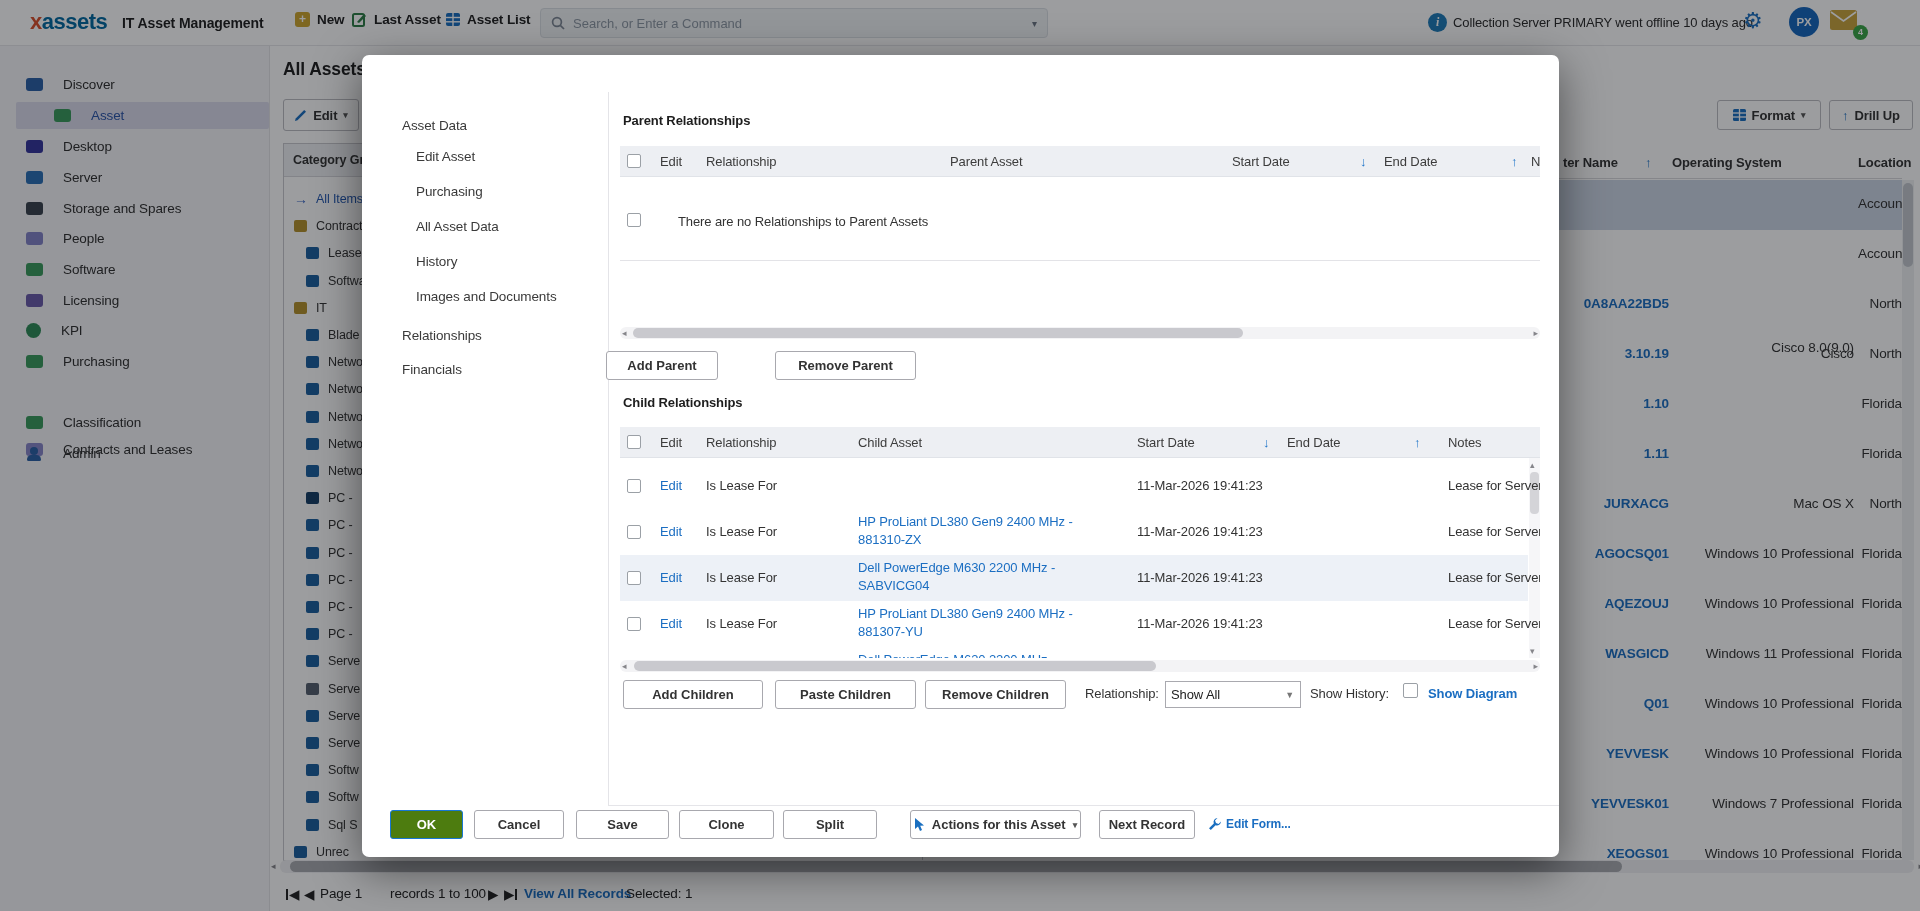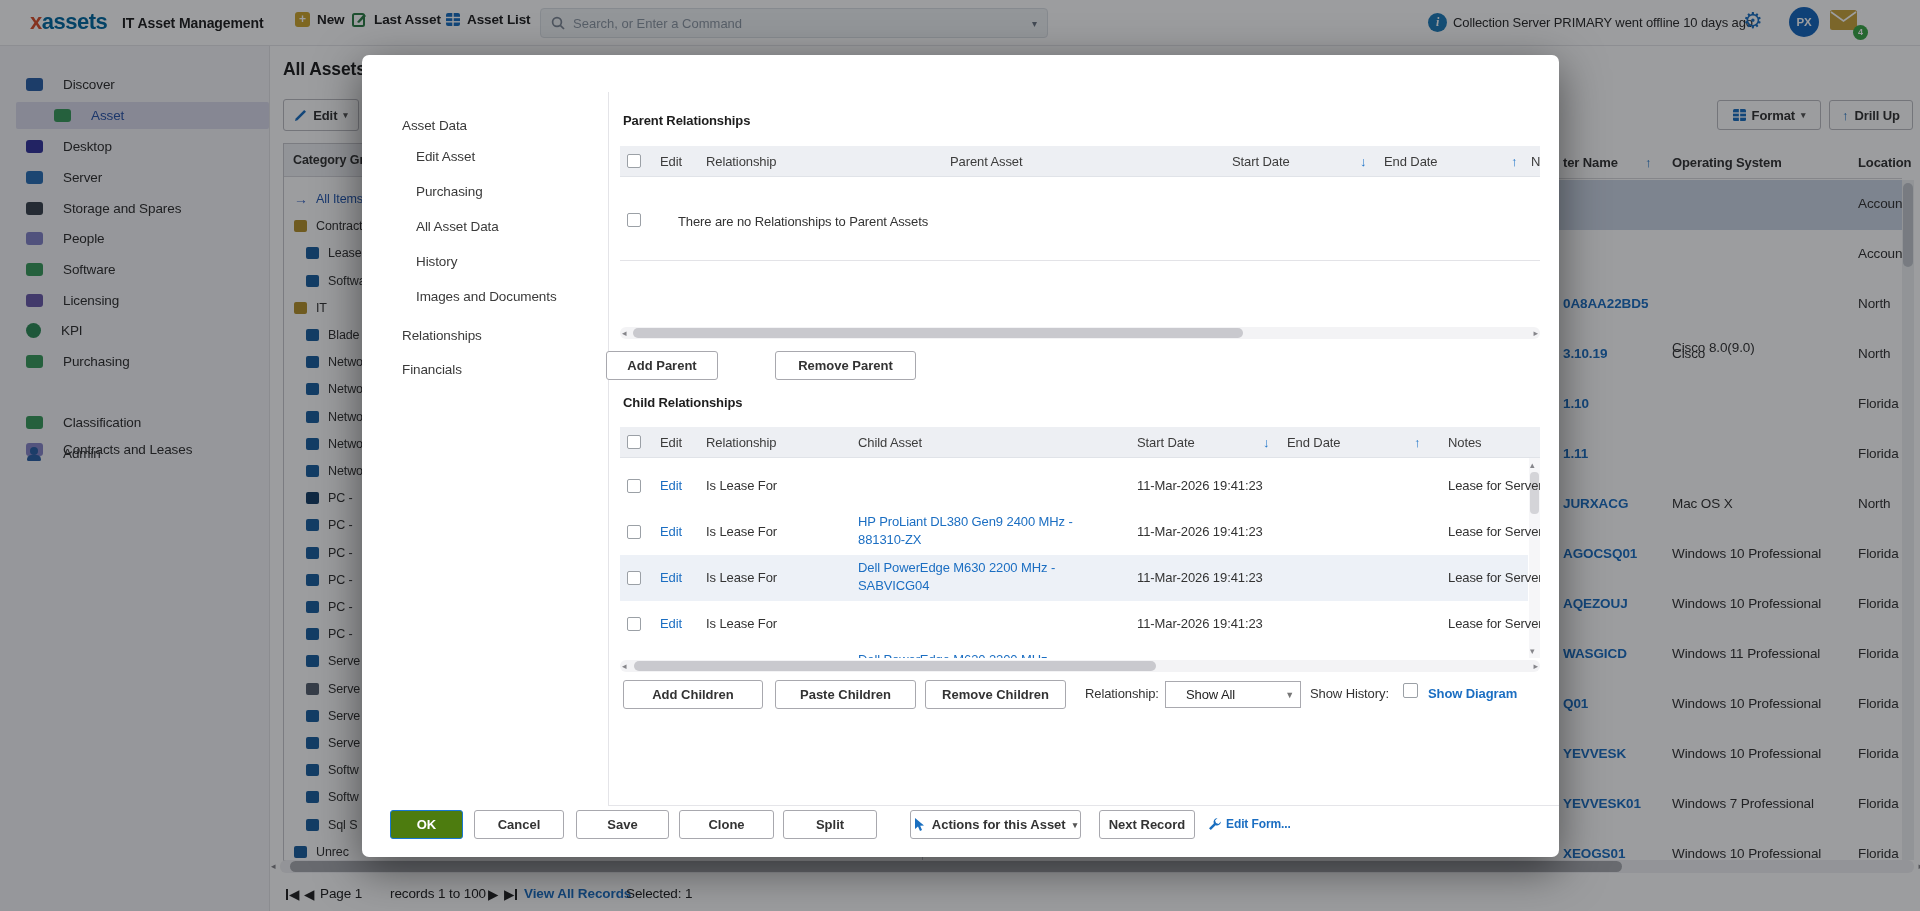--- a/index.html
+++ b/index.html
@@ -48,21 +48,21 @@
   .tree-item { position:absolute; display:flex; align-items:center; gap:9px; cursor:pointer; height:20px; }
   .ticon { width:13px; height:12px; border-radius:2px; flex:none; }
   .tlabel { font-size:12.5px; color:#333; white-space:nowrap; }
   .tree-item.sel .tlabel { color:#2458b0; }
   .tarrow { color:#3b66c4; font-weight:700; font-size:14px; width:13px; }
 
   .bgtable { position:absolute; left:1270px; top:97px; width:374px; height:717px; overflow:hidden; }
   .bgt-head { position:absolute; left:0; top:5px; width:362px; height:31px; border-bottom:1px solid #d9d9dd; font-size:13px; font-weight:700; color:#333; }
   .bgt-row { position:absolute; left:0; width:362px; height:50px; font-size:13.5px; }
   .bgt-row.sel { background:#ccd5e4; }
-  .bgt-cell { position:absolute; top:16px; white-space:nowrap; overflow:hidden; color:#333; }
+  .bgt-cell { position:absolute; top:16px; white-space:nowrap; overflow:hidden; color:#333;text-align:right; }
   .bgt-name { color:#1b6ec2; font-weight:600; cursor:pointer; }
   .vsb { position:absolute; left:362px; top:37px; bottom:0; width:12px; background:#eef0f2; }
   .vsb .thumb { position:absolute; left:1px; top:3px; width:10px; height:84px; background:#c3c7cd; border-radius:5px; }
   .hsb-bg { position:absolute; left:10px; top:814px; width:1634px; height:13px; background:#f1f1f3; border-radius:6px; }
   .hsb-bg .thumb { position:absolute; left:10px; top:1px; width:1332px; height:11px; background:#a8aaaf; border-radius:6px; }
   .sb-ar { position:absolute; font-size:9px; color:#85858a; top:1px; }
 
   .pager { position:absolute; left:0; right:0; top:832px; height:33px; background:#fff; font-size:13.5px; color:#222; }
   .pgc { position:absolute; top:8px; cursor:pointer; color:#222; }
   .pgc.bar-l::before { content:""; display:inline-block; width:2px; height:11px; background:#222; margin-right:1px; vertical-align:-1px; }
@@ -86,21 +86,21 @@
   .rowswrap { position:absolute; left:258px; top:403px; width:920px; height:200px; overflow:hidden; }
   .crow { position:absolute; left:0; width:908px; height:46px; font-size:13px; color:#333; }
   .crow.shade { background:#edf1f7; }
   .crow .lnk { color:#1b6ec2; cursor:pointer; }
   .crow .asset { position:absolute; left:238px; top:4px; width:230px; line-height:18px; color:#1b6ec2; cursor:pointer; }
   .msb-v { position:absolute; right:0; top:0; bottom:0; width:11px; background:#f6f6f8; }
   .msb-v .thumb { position:absolute; left:1px; top:14px; width:9px; height:42px; background:#d4d4d8; border-radius:4px; }
   .msb-h { position:absolute; height:12px; background:#f3f3f5; border-radius:6px; }
   .msb-h .thumb { position:absolute; top:1px; height:10px; background:#c9c9ce; border-radius:5px; }
   .mlabel { position:absolute; font-size:13px; color:#333; }
-  .mselect { position:absolute; width:136px; height:27px; border:1px solid #a9a9af; background:#fff; font-size:13px; color:#222; line-height:25px; padding-left:20px; cursor:pointer; }
+  .mselect { position:absolute; width:136px; height:27px; border:1px solid #a9a9af; background:#fff; font-size:13px; color:#222; line-height:25px; padding-left:5px; cursor:pointer; }
   .mselect .caret { position:absolute; right:6px; top:1px; color:#777; }
   .mlink { color:#1b6ec2; font-weight:700; cursor:pointer; font-size:13px; position:absolute; }
   .ok { background:#4d7c0f; border-color:#1877d2; color:#fff; }
   .ftline { position:absolute; left:246px; right:0; top:750px; height:1px; background:#e5e5e9; }
   svg { display:block; }
 </style>
 </head>
 <body>
 
 <div class="stage">
@@ -532,20 +532,21 @@
           <span class="lnk" style="position: absolute; left: 40px; top: 15px;">Edit</span>
           <span style="position: absolute; left: 86px; top: 15px;">Is Lease For</span>
           <span class="asset">Dell PowerEdge M630 2200 MHz - SABVICG04</span>
           <span style="position: absolute; left: 517px; top: 15px;">11-Mar-2026 19:41:23</span>
           <span style="position: absolute; left: 828px; top: 15px; white-space: nowrap;">Lease for Server</span>
         </div>
         <div class="crow" style="top: 143px;">
           <span class="cb" style="left: 7px; top: 16px;"></span>
           <span class="lnk" style="position: absolute; left: 40px; top: 15px;">Edit</span>
           <span style="position: absolute; left: 86px; top: 15px;">Is Lease For</span>
+          <span class="asset">HP ProLiant DL380 Gen9 2400 MHz - 881307-YU</span>
           <span style="position: absolute; left: 517px; top: 15px;">11-Mar-2026 19:41:23</span>
           <span style="position: absolute; left: 828px; top: 15px; white-space: nowrap;">Lease for Server</span>
         </div>
         <div class="crow" style="top: 189px;">
           <span class="asset">Dell PowerEdge M630 2200 MHz -</span>
         </div>
       </div>
     <div class="msb-h" style="left:258px; top:605px; width:920px">
       <span class="sb-ar" style="left:2px">◂</span>
       <div class="thumb" style="left:14px; width:522px"></div>

